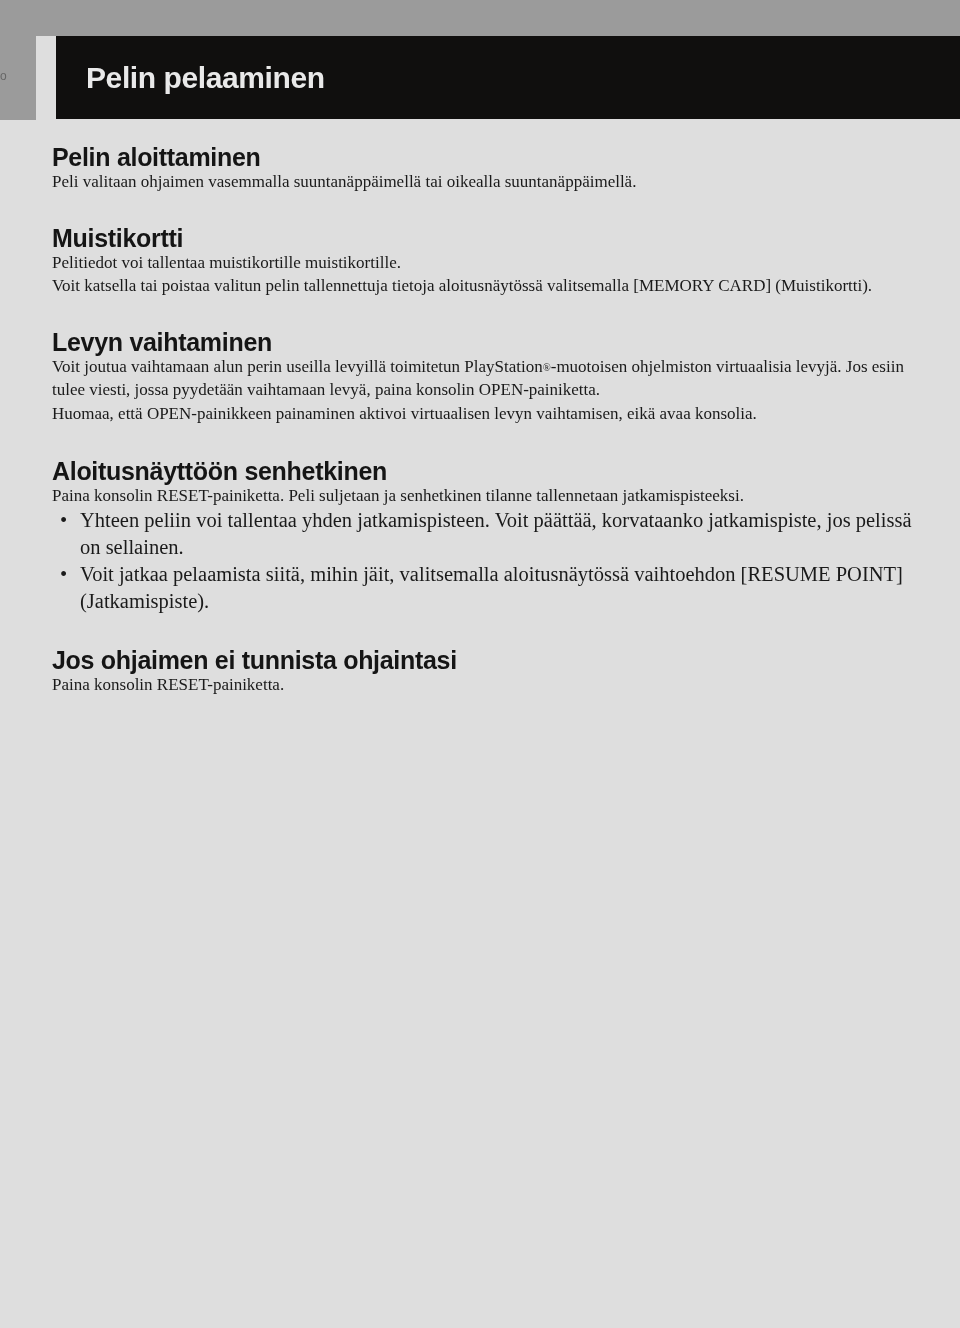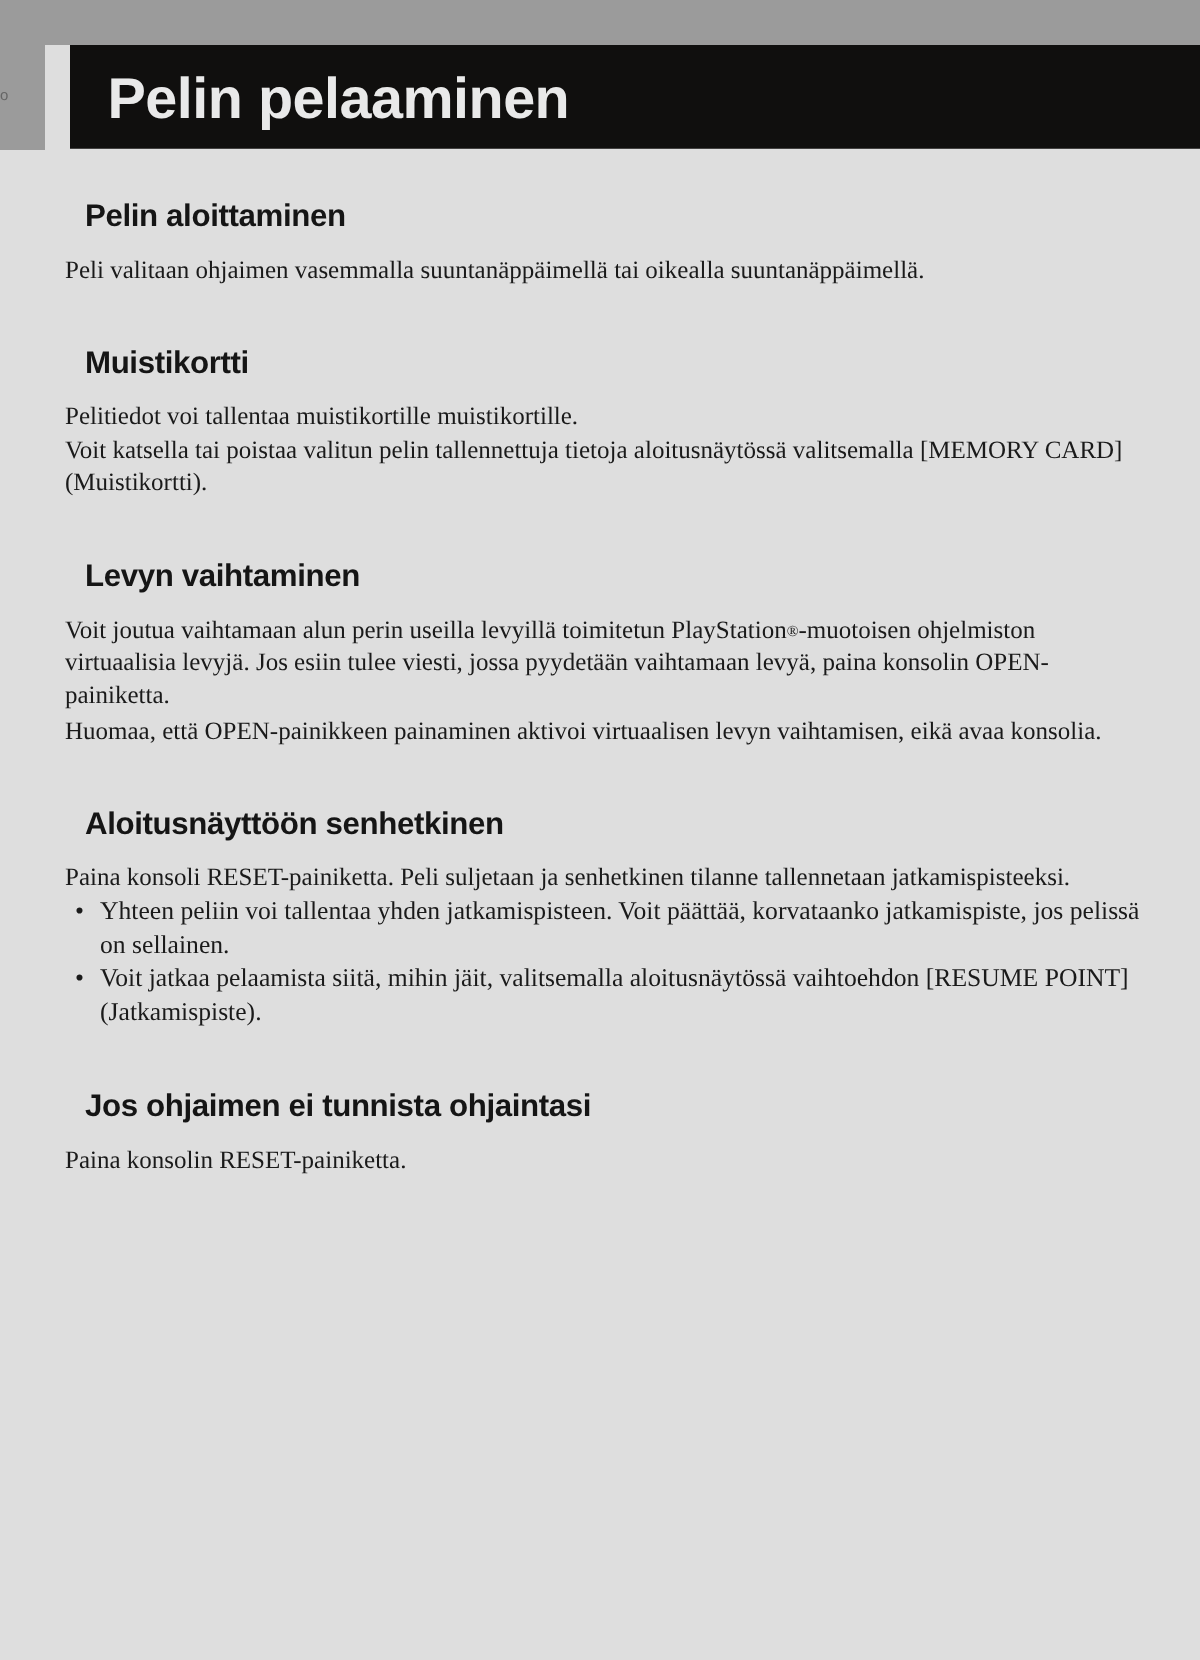--- a/index.html
+++ b/index.html
@@ -58,47 +58,47 @@
     background: #100f0e;
   }
   .header-title {
     position: absolute;
     left: 30px;
     top: 50%;
     transform: translateY(-50%);
     color: #e9e9e9;
     font-family: "Liberation Sans", sans-serif;
     font-weight: bold;
-    font-size: 46px;
+    font-size: 30px;
     letter-spacing: -0.4px;
     white-space: nowrap;
   }
 
   
   .content {
     position: absolute;
     left: 52px;
     top: 143px;
     width: 860px;
   }
 
   h2.section-heading {
-    margin: 16px;
+    margin: 0;
     font-family: "Liberation Sans", sans-serif;
     font-weight: bold;
     font-size: 25px;
     color: #151515;
     letter-spacing: -0.3px;
     line-height: 1.12;
   }
 
   p.body-text {
     margin: 0;
     font-family: "Liberation Serif", serif;
-    font-size: 20px;
+    font-size: 17px;
     color: #1a1a1a;
     line-height: 1.32;
   }
 
   .block {
     margin-bottom: 0;
   }
   .gap-section { height: 31px; }
   .gap-para    { height: 2px; }
 
@@ -162,21 +162,21 @@
     <h2 class="section-heading">Levyn vaihtaminen</h2>
     <p class="body-text">Voit joutua vaihtamaan alun perin useilla levyillä toimitetun PlayStation<span class="reg-mark">®</span>-muotoisen ohjelmiston virtuaalisia levyjä. Jos esiin tulee viesti, jossa pyydetään vaihtamaan levyä, paina konsolin OPEN-painiketta.</p>
     <div class="gap-para"></div>
     <p class="body-text">Huomaa, että OPEN-painikkeen painaminen aktivoi virtuaalisen levyn vaihtamisen, eikä avaa konsolia.</p>
   </div>
 
   <div class="gap-section"></div>
 
   <div class="block">
     <h2 class="section-heading">Aloitusnäyttöön senhetkinen</h2>
-    <p class="body-text">Paina konsoli RESET-painiketta. Peli suljetaan ja senhetkinen tilanne tallennetaan jatkamispisteeksi.</p>
+    <p class="body-text">Paina konsolin RESET-painiketta. Peli suljetaan ja senhetkinen tilanne tallennetaan jatkamispisteeksi.</p>
     <ul class="bullets">
       <li>
         <span class="bullet-dot">•</span>
         <span>Yhteen peliin voi tallentaa yhden jatkamispisteen. Voit päättää, korvataanko jatkamispiste, jos pelissä on sellainen.</span>
       </li>
       <li>
         <span class="bullet-dot">•</span>
         <span>Voit jatkaa pelaamista siitä, mihin jäit, valitsemalla aloitusnäytössä vaihtoehdon [RESUME POINT] (Jatkamispiste).</span>
       </li>
     </ul>

